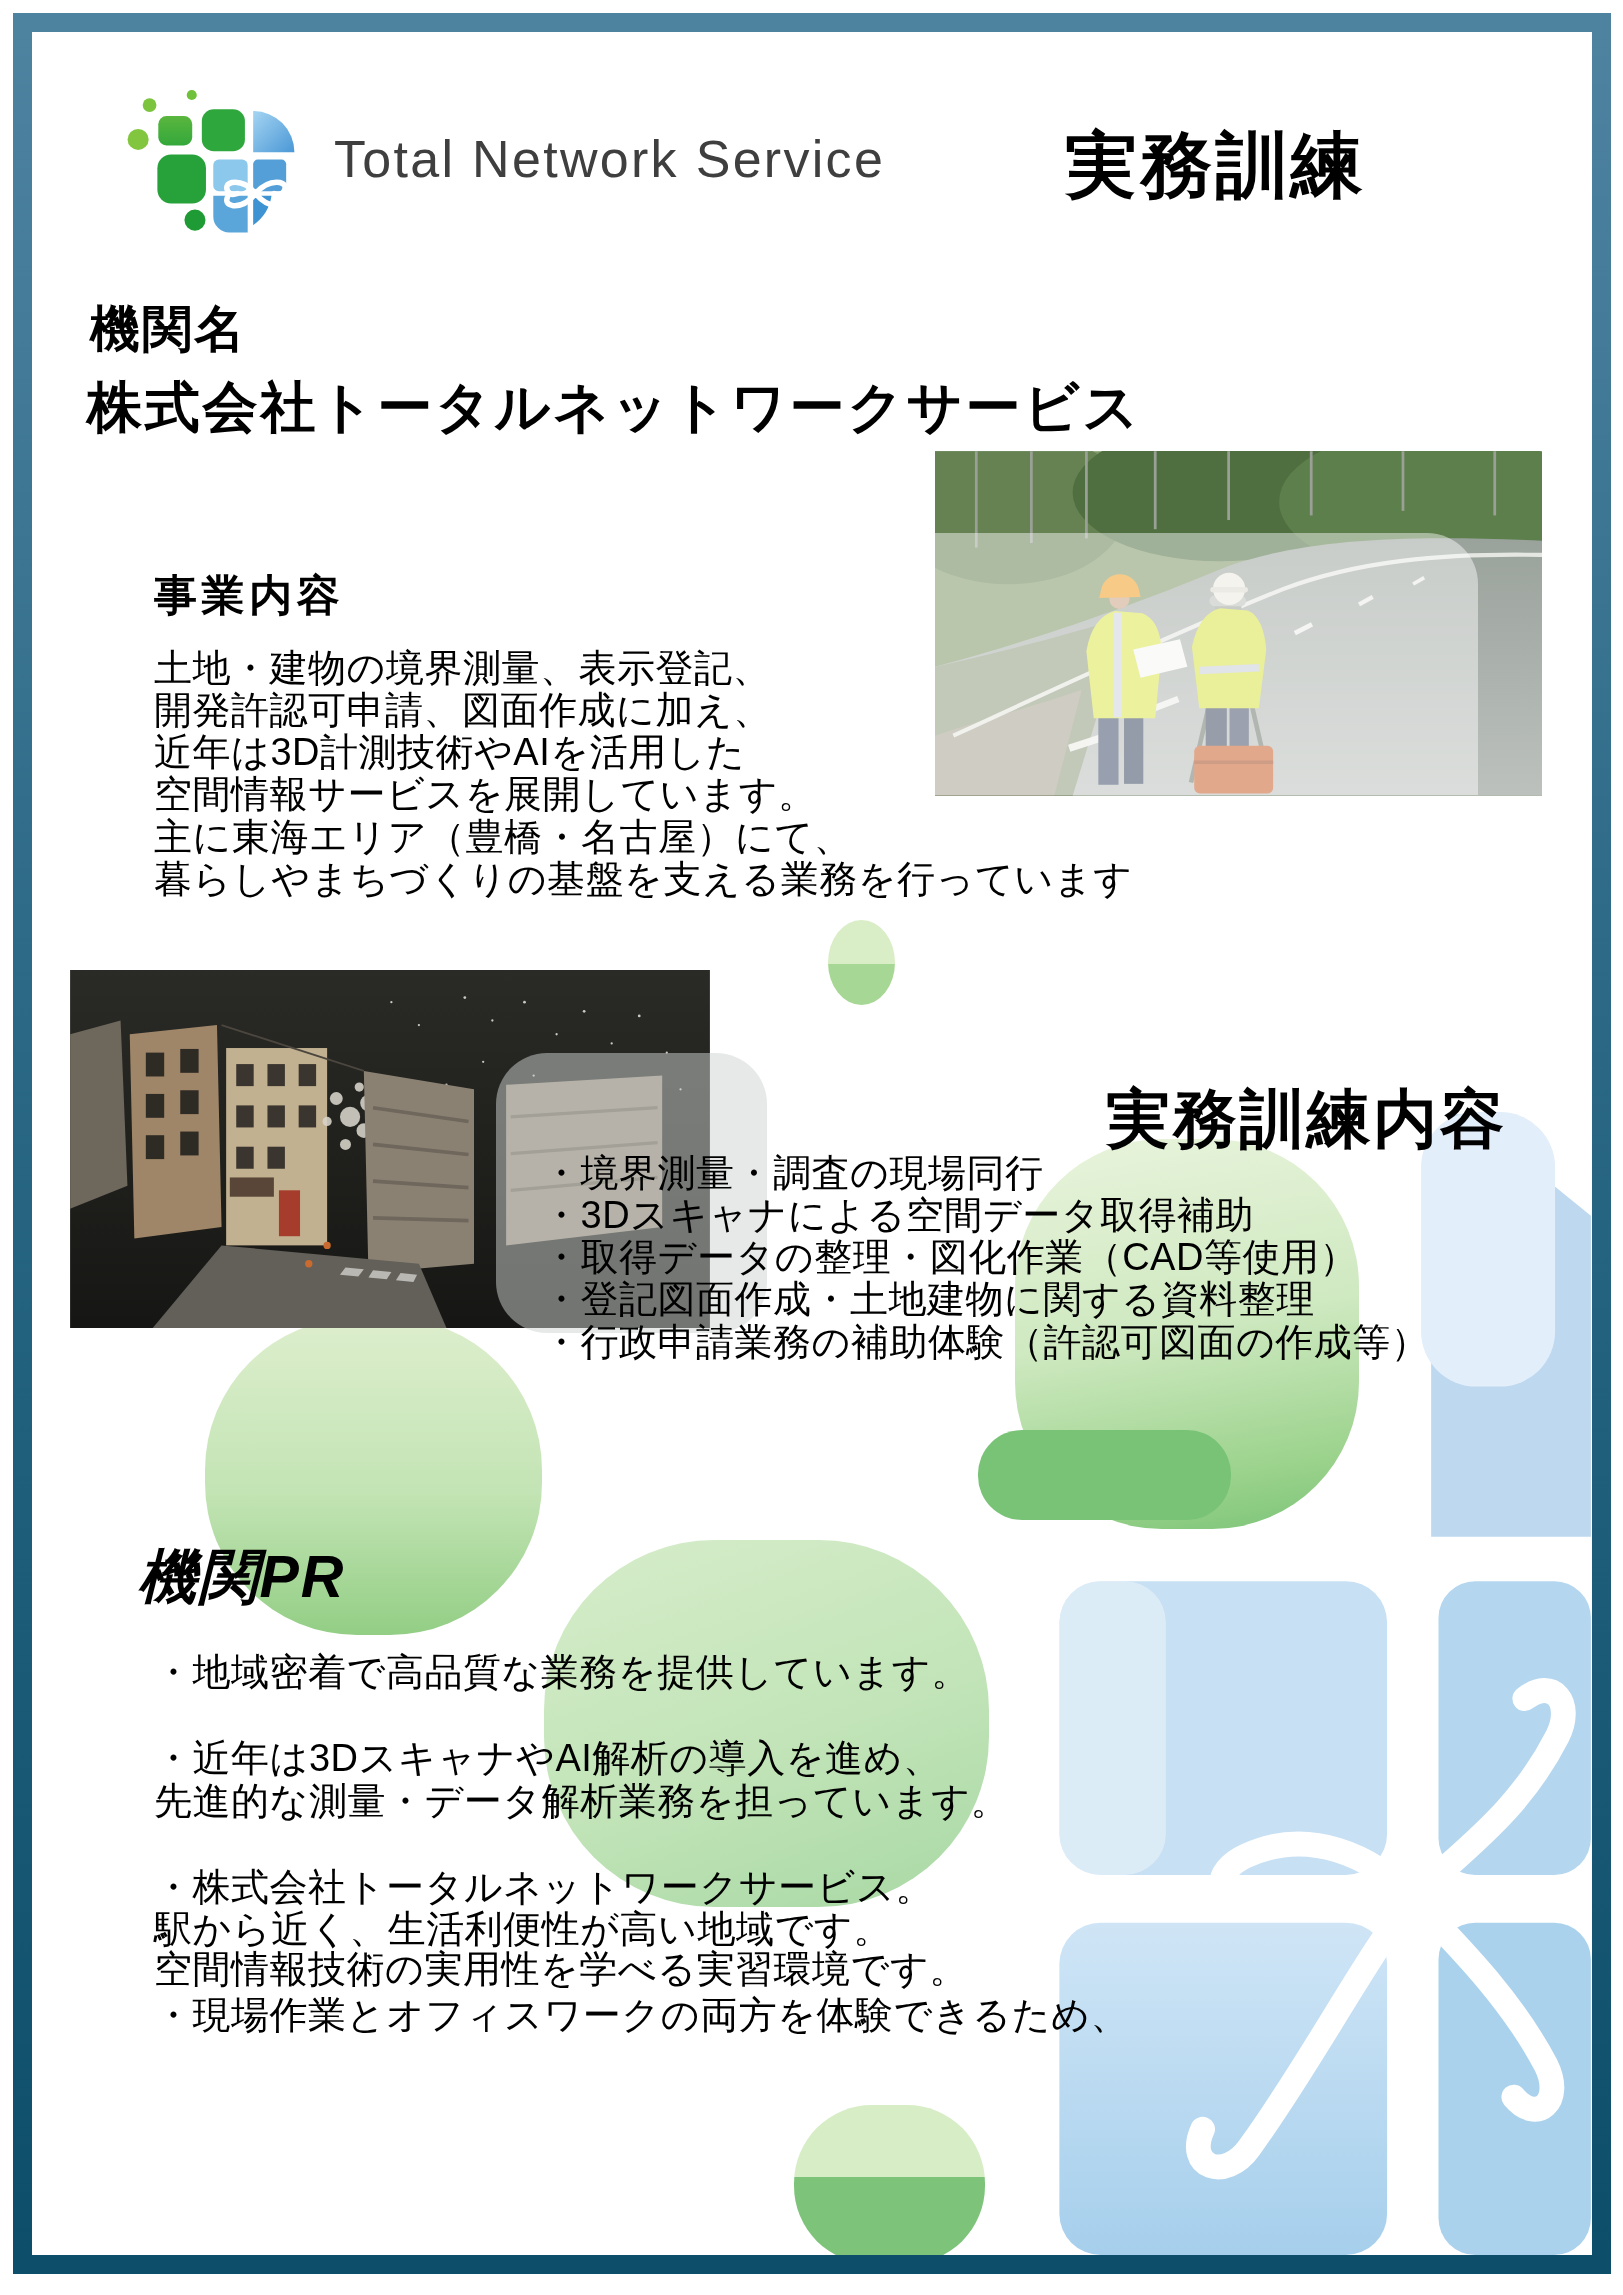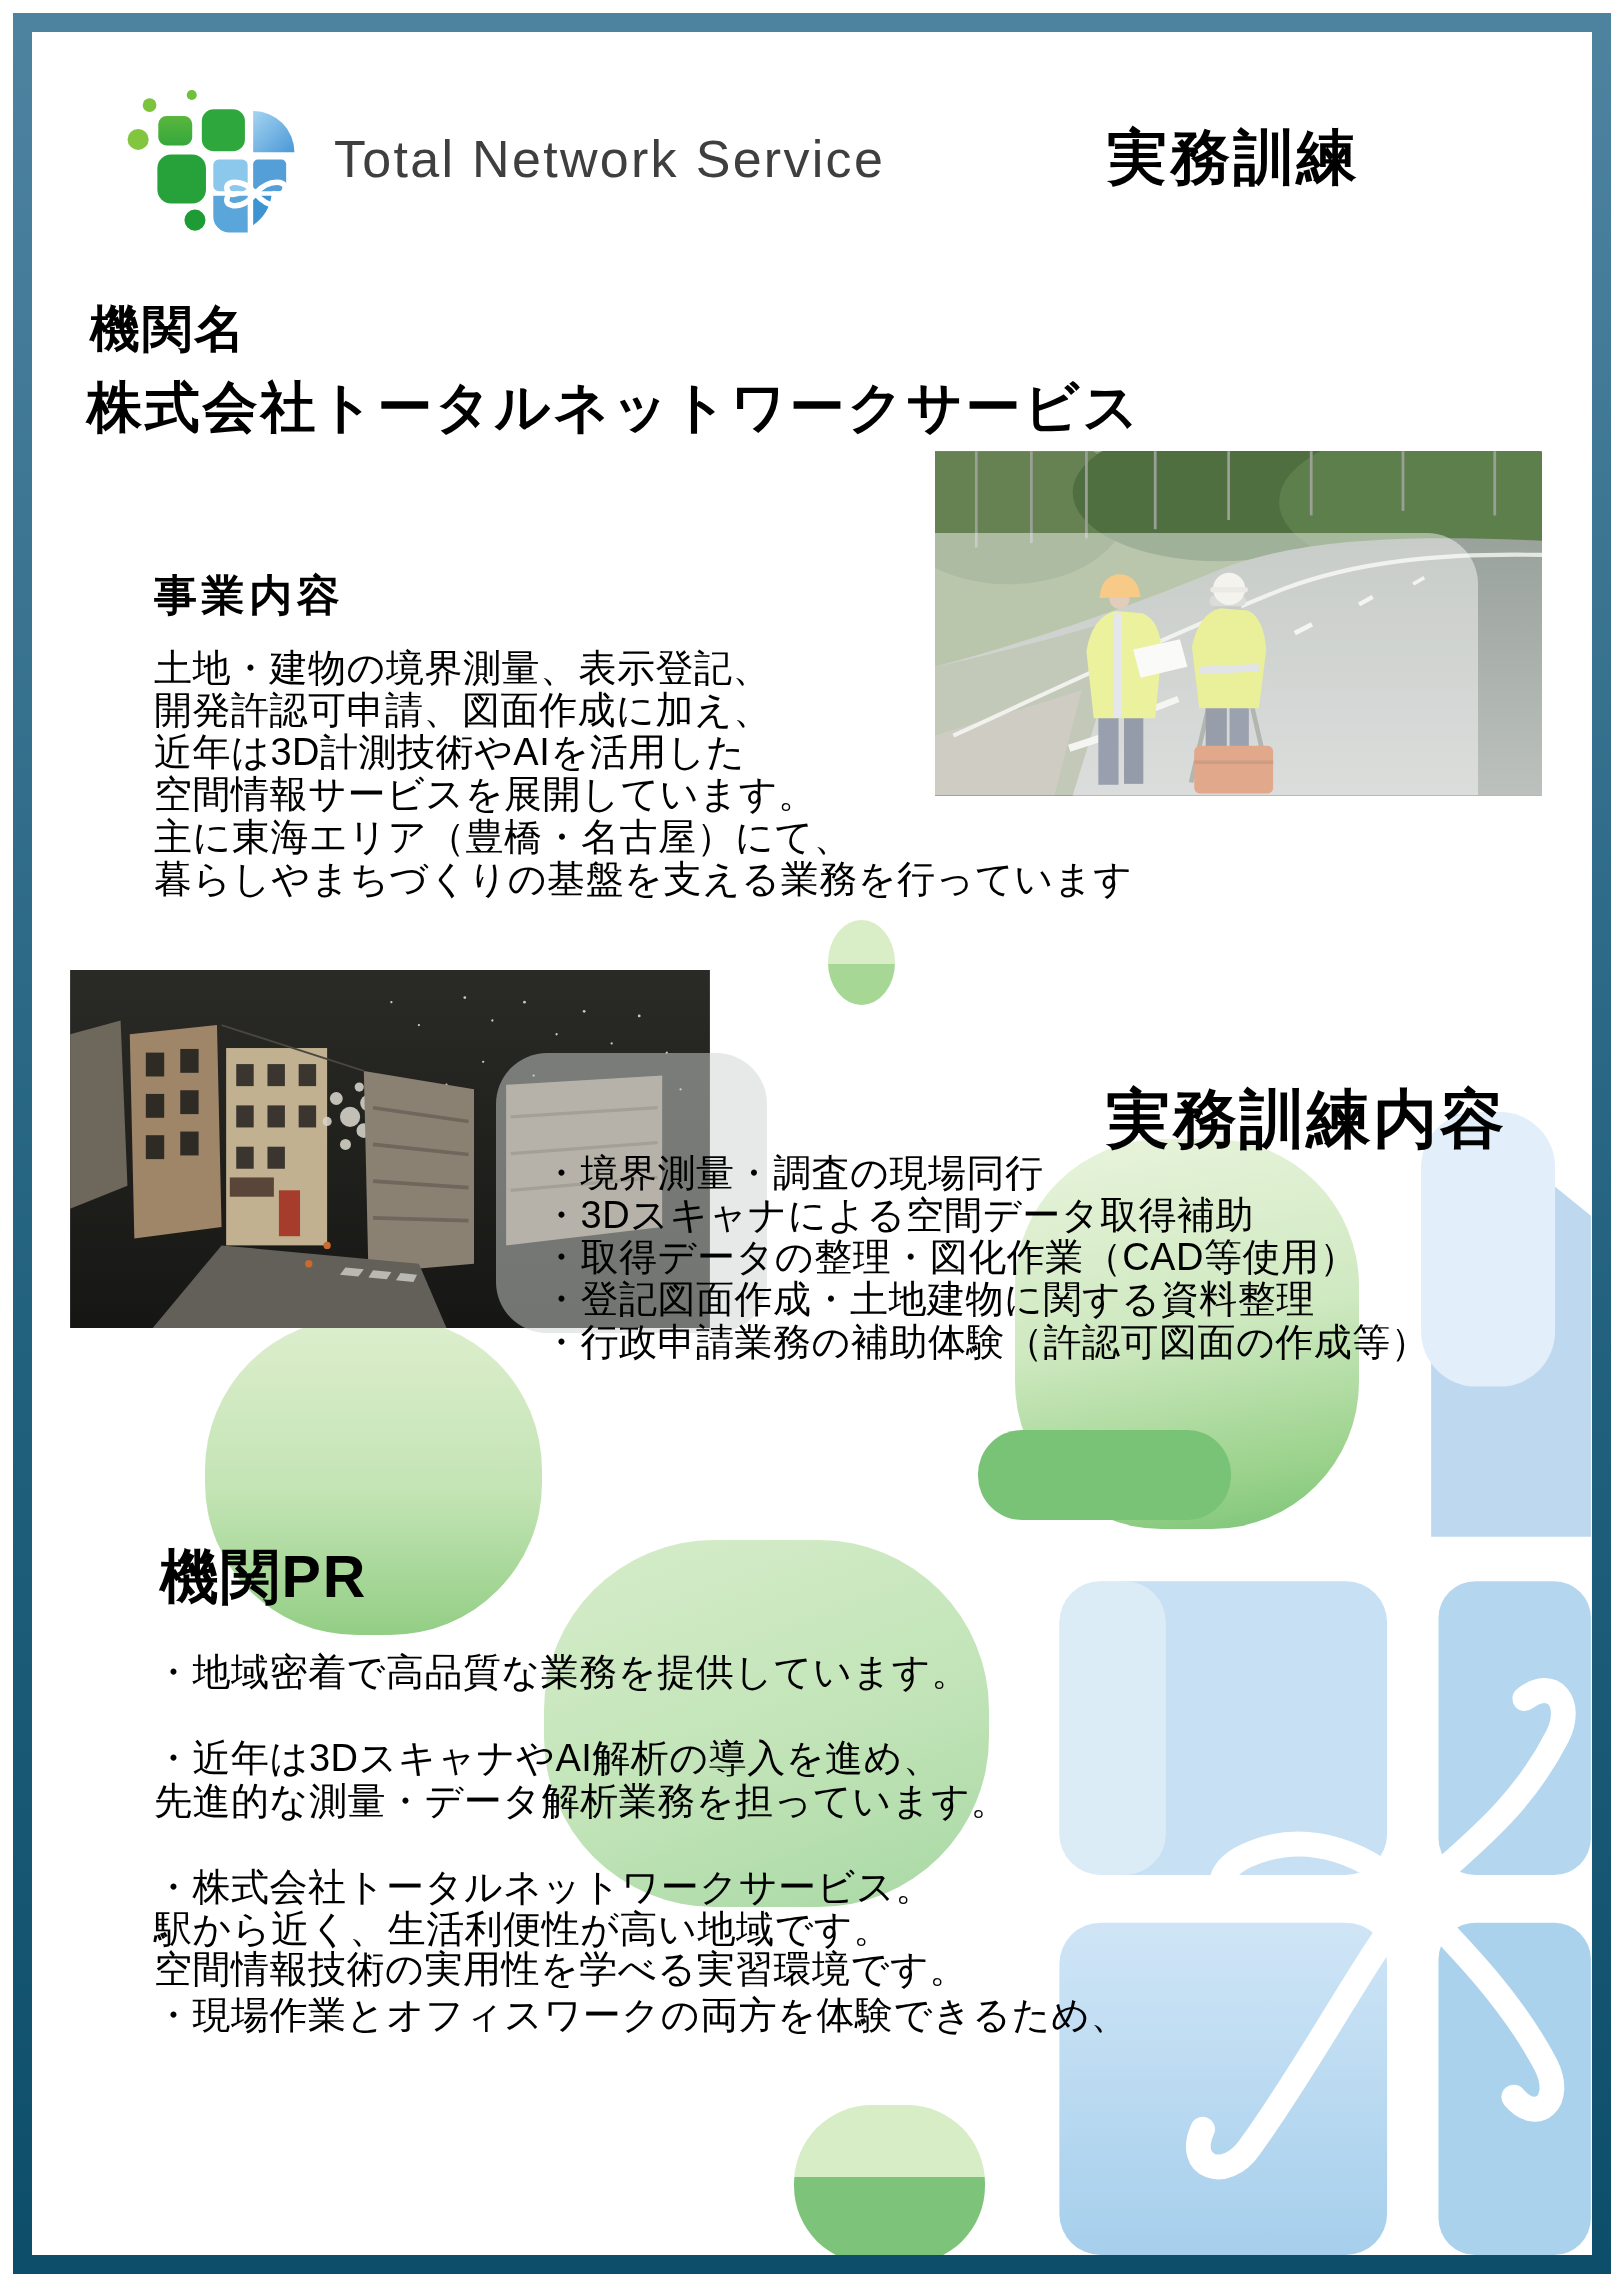--- a/index.html
+++ b/index.html
@@ -6,31 +6,31 @@
   .page{position:relative;width:1624px;height:2295px;background:#ffffff;overflow:hidden;
         font-family:"Liberation Sans","DejaVu Sans",sans-serif;color:#000;}
   .abs{position:absolute;}
   
   .frame{position:absolute;left:13.3px;top:13.3px;width:1598px;height:2261px;box-sizing:border-box;
          border:19px solid;border-image:linear-gradient(180deg,#4e83a0 0%,#2a6885 45%,#0d4e6a 100%) 1;
          z-index:60;pointer-events:none;}
   
   .logo{left:110px;top:78px;width:202px;height:165px;z-index:10;}
   .brand{left:334px;top:129px;font-size:52px;letter-spacing:2.3px;color:#3f3f3f;z-index:10;white-space:nowrap;}
-  .title{left:1107px;top:118px;font-size:60px;font-weight:900;letter-spacing:3.2px;z-index:10;white-space:nowrap;}
+  .title{left:1065px;top:118px;font-size:72px;font-weight:900;letter-spacing:3.2px;z-index:10;white-space:nowrap;}
   
   .h1{font-weight:900;white-space:nowrap;z-index:20;}
   .org-h{left:90px;top:296px;font-size:50px;letter-spacing:2.3px;}
   .org-n{left:87px;top:371px;font-size:55px;font-weight:700;letter-spacing:2.8px;white-space:nowrap;z-index:20;}
   .biz-h{left:154px;top:567px;font-size:43px;letter-spacing:4.6px;}
   .line{font-size:38px;font-weight:400;white-space:nowrap;z-index:20;letter-spacing:0.5px;text-align:center;}
   .biz-l{left:154px;}
   .tr-h{left:1106px;top:1076px;font-size:64px;letter-spacing:2.8px;}
   .tr-l{left:542px;}
-  .pr-h{left:160px;top:1538px;font-size:59px;letter-spacing:1.8px;}
+  .pr-h{left:138px;top:1538px;font-size:59px;letter-spacing:1.8px;font-style:italic;}
   .pr-l{left:154px;}
   
   .photo{left:935px;top:451px;width:607px;height:345px;z-index:5;}
   .photo-ov{left:935px;top:533px;width:543px;height:262px;background:rgba(255,255,255,0.46);
             border-radius:0 51px 0 0;z-index:6;}
   .pcimg{left:70px;top:970px;width:640px;height:358px;z-index:5;}
   .pc-ov{left:496px;top:1053px;width:271px;height:280px;background:rgba(206,211,207,0.5);
          border-radius:51px;z-index:6;}
   
   .blob{z-index:2;}

